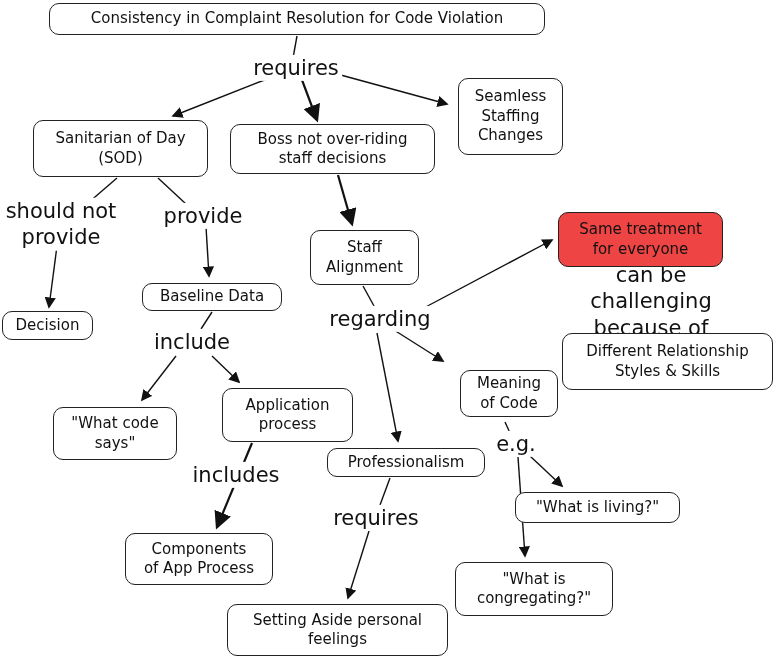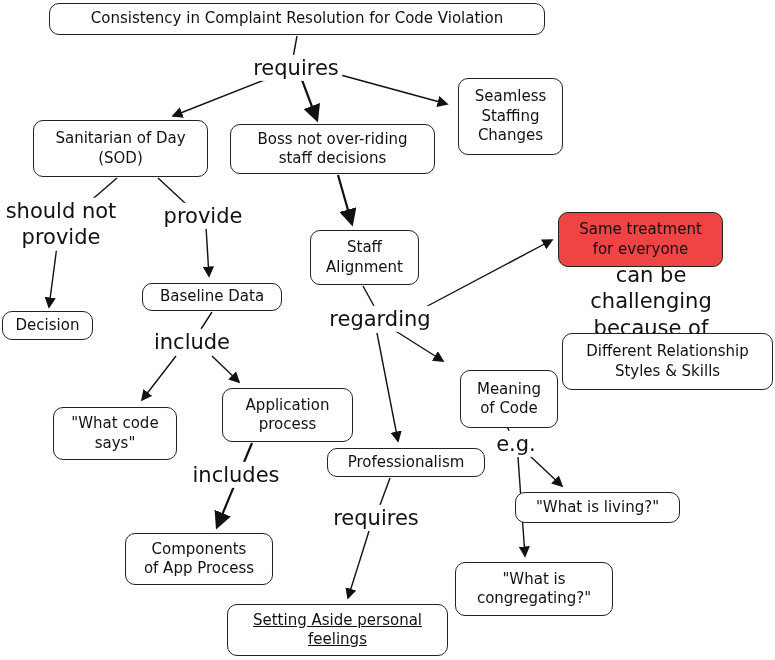--- a/index.html
+++ b/index.html
@@ -107,20 +107,20 @@
 process</div>
     <div class="node" style="left: 125px; top: 533px; width: 148px; height: 52px;">Components
 of App Process</div>
     <div class="node" style="left: 310px; top: 230px; width: 109px; height: 55px;">Staff
 Alignment</div>
     <div class="node" style="left: 327px; top: 448px; width: 158px; height: 29px;">Professionalism</div>
     <div class="node" style="left: 558px; top: 212px; width: 165px; height: 55px; background: #ef4444;">Same treatment
 for everyone</div>
     <div class="node" style="left: 562px; top: 333px; width: 211px; height: 57px;">Different Relationship
 Styles &amp; Skills</div>
-    <div class="node" style="left: 460px; top: 370px; width: 98px; height: 58px;">Meaning
+    <div class="node" style="left: 460px; top: 370px; width: 98px; height: 47px;">Meaning
 of Code</div>
     <div class="node" style="left: 515px; top: 492px; width: 165px; height: 31px;">"What is living?"</div>
     <div class="node" style="left: 455px; top: 562px; width: 158px; height: 54px;">"What is
 congregating?"</div>
-    <div class="node" style="left: 227px; top: 604px; width: 221px; height: 52px; text-decoration: underline;">Setting Aside personal
+    <div class="node" style="left: 227px; top: 604px; width: 221px; height: 52px;">Setting Aside personal
 feelings</div>
   </div>
 
 </body></html>

